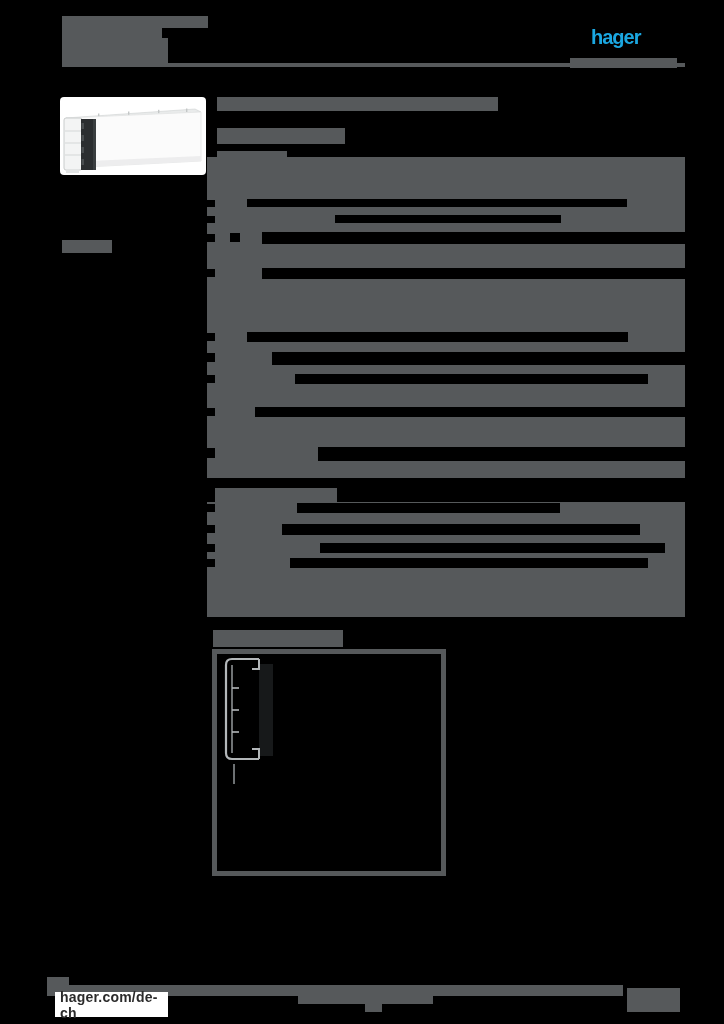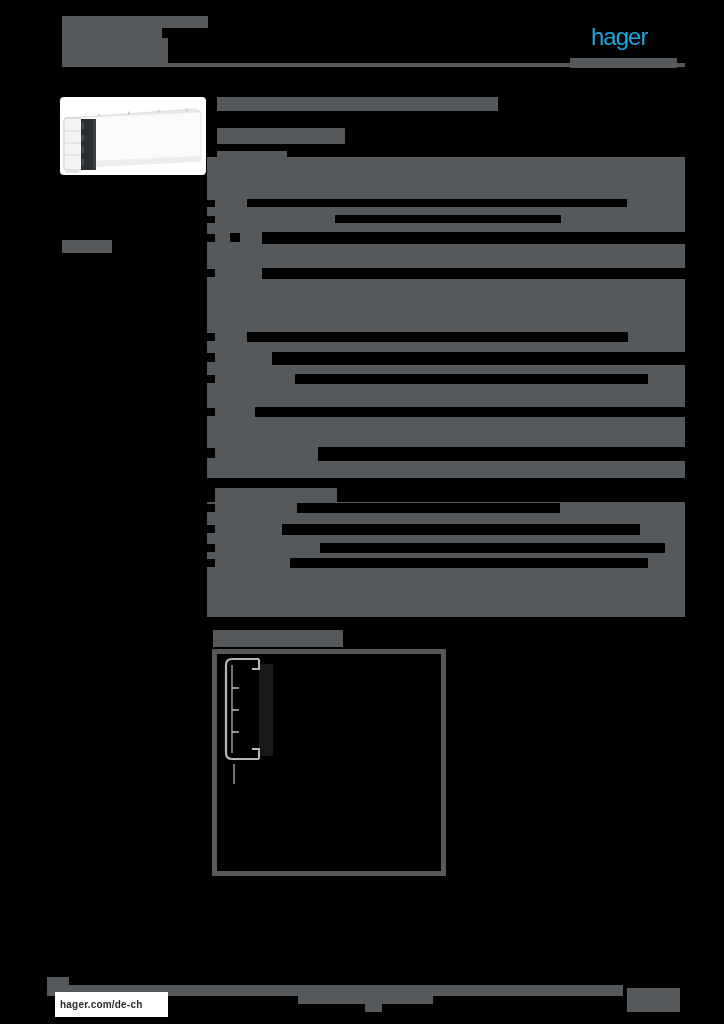--- a/index.html
+++ b/index.html
@@ -1,29 +1,29 @@
 <!DOCTYPE html>
 <html><head>
 <meta charset="utf-8">
 <style>
   html,body{margin:0;padding:0;background:#000;}
   .page{position:relative;width:724px;height:1024px;background:#000;overflow:hidden;
         font-family:"Liberation Sans", sans-serif;}
   .rect{position:absolute;}
   .logo{position:absolute;left:591px;top:22px;width:90px;height:32px;
-        font-family:"Liberation Sans", sans-serif;font-weight:400;font-size:24px;
+        font-family:"Liberation Sans", sans-serif;font-weight:700;font-size:20px;
         letter-spacing:-1px;line-height:30px;}
   .photo-card{position:absolute;left:60px;top:97px;width:146px;height:78px;
         background:#fff;border-radius:4px;}
   .drawing-box{position:absolute;left:212px;top:649px;width:234px;height:227px;
         border:5px solid #56595b;box-sizing:border-box;background:#000;}
   .profile-svg{position:absolute;left:6px;top:2px;}
   .footer-link{position:absolute;left:55px;top:992px;width:113px;height:25px;
         background:#fff;display:flex;align-items:center;box-sizing:border-box;
-        padding-left:5px;font-size:10px;font-weight:700;color:#2b2b2b;
+        padding-left:5px;font-size:14px;font-weight:700;color:#2b2b2b;
         font-family:"Liberation Sans", sans-serif;letter-spacing:0.2px;}
 </style>
 </head>
 <body>
 
 <div class="page">
 
   <div style="position:absolute;inset:0;">
       <div class="rect" style="left: 207px; top: 157px; width: 478px; height: 321px; background: rgb(86, 89, 91);"></div>
       <div class="rect" style="left: 207px; top: 502px; width: 478px; height: 115px; background: rgb(86, 89, 91);"></div>

